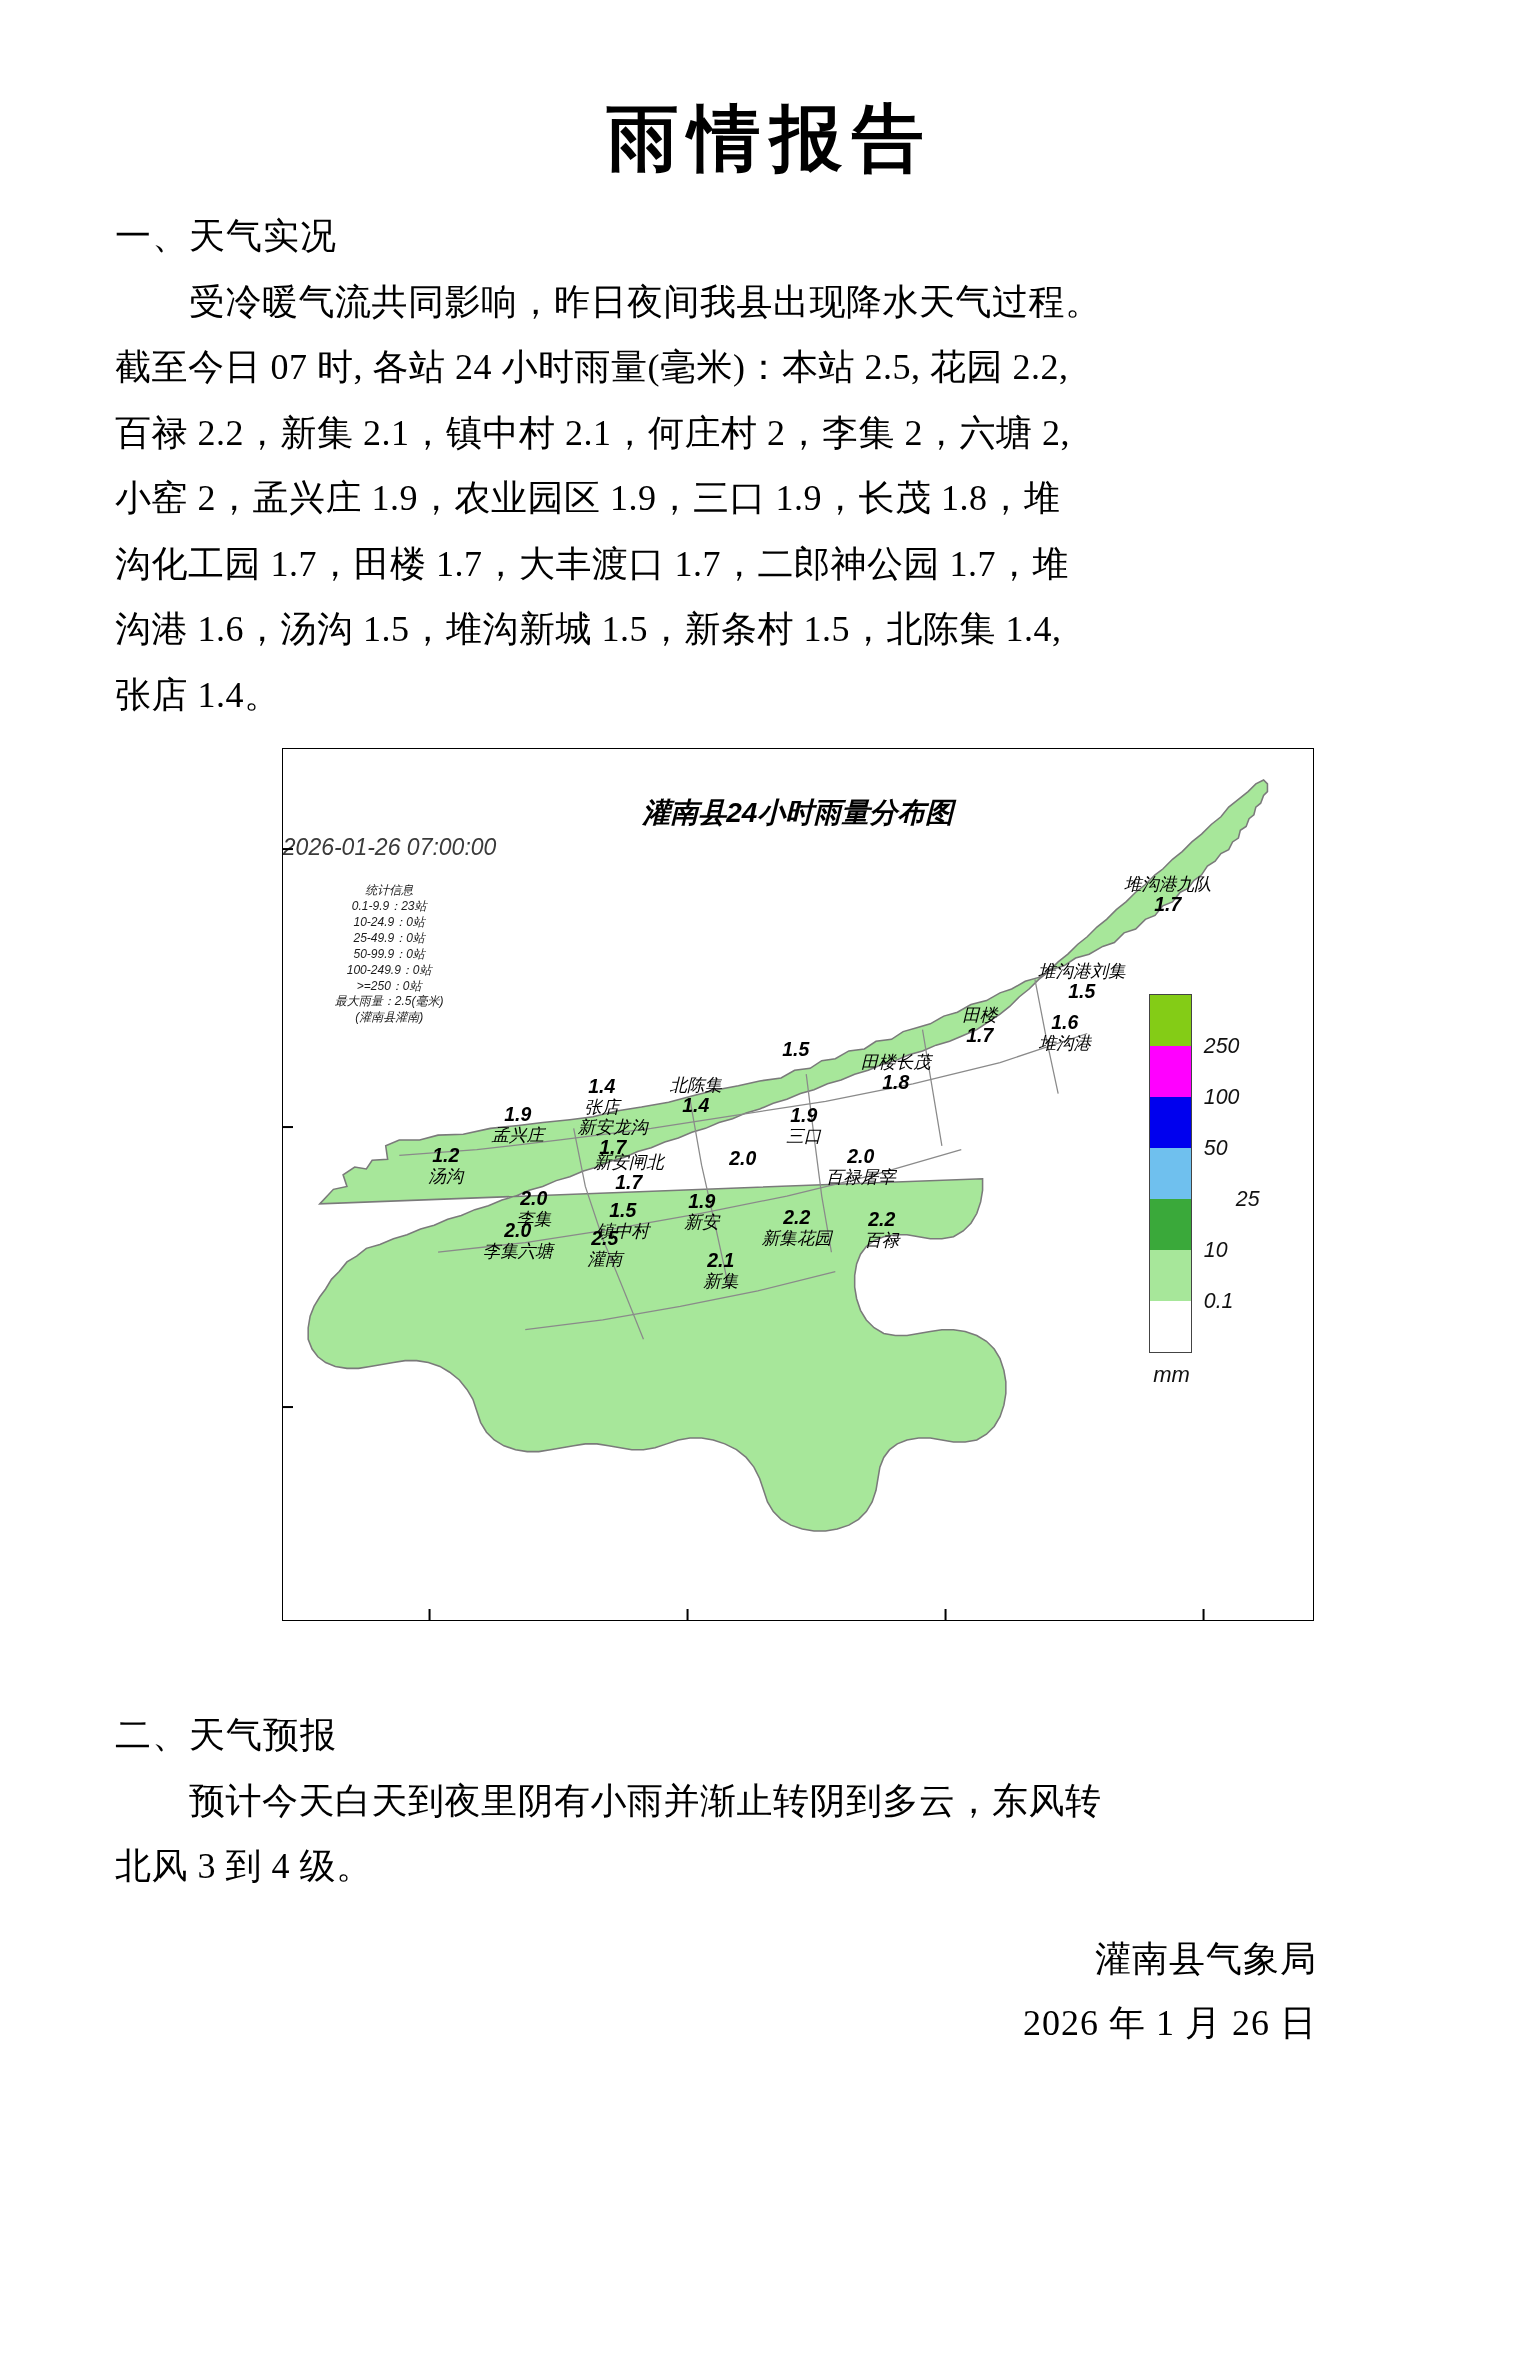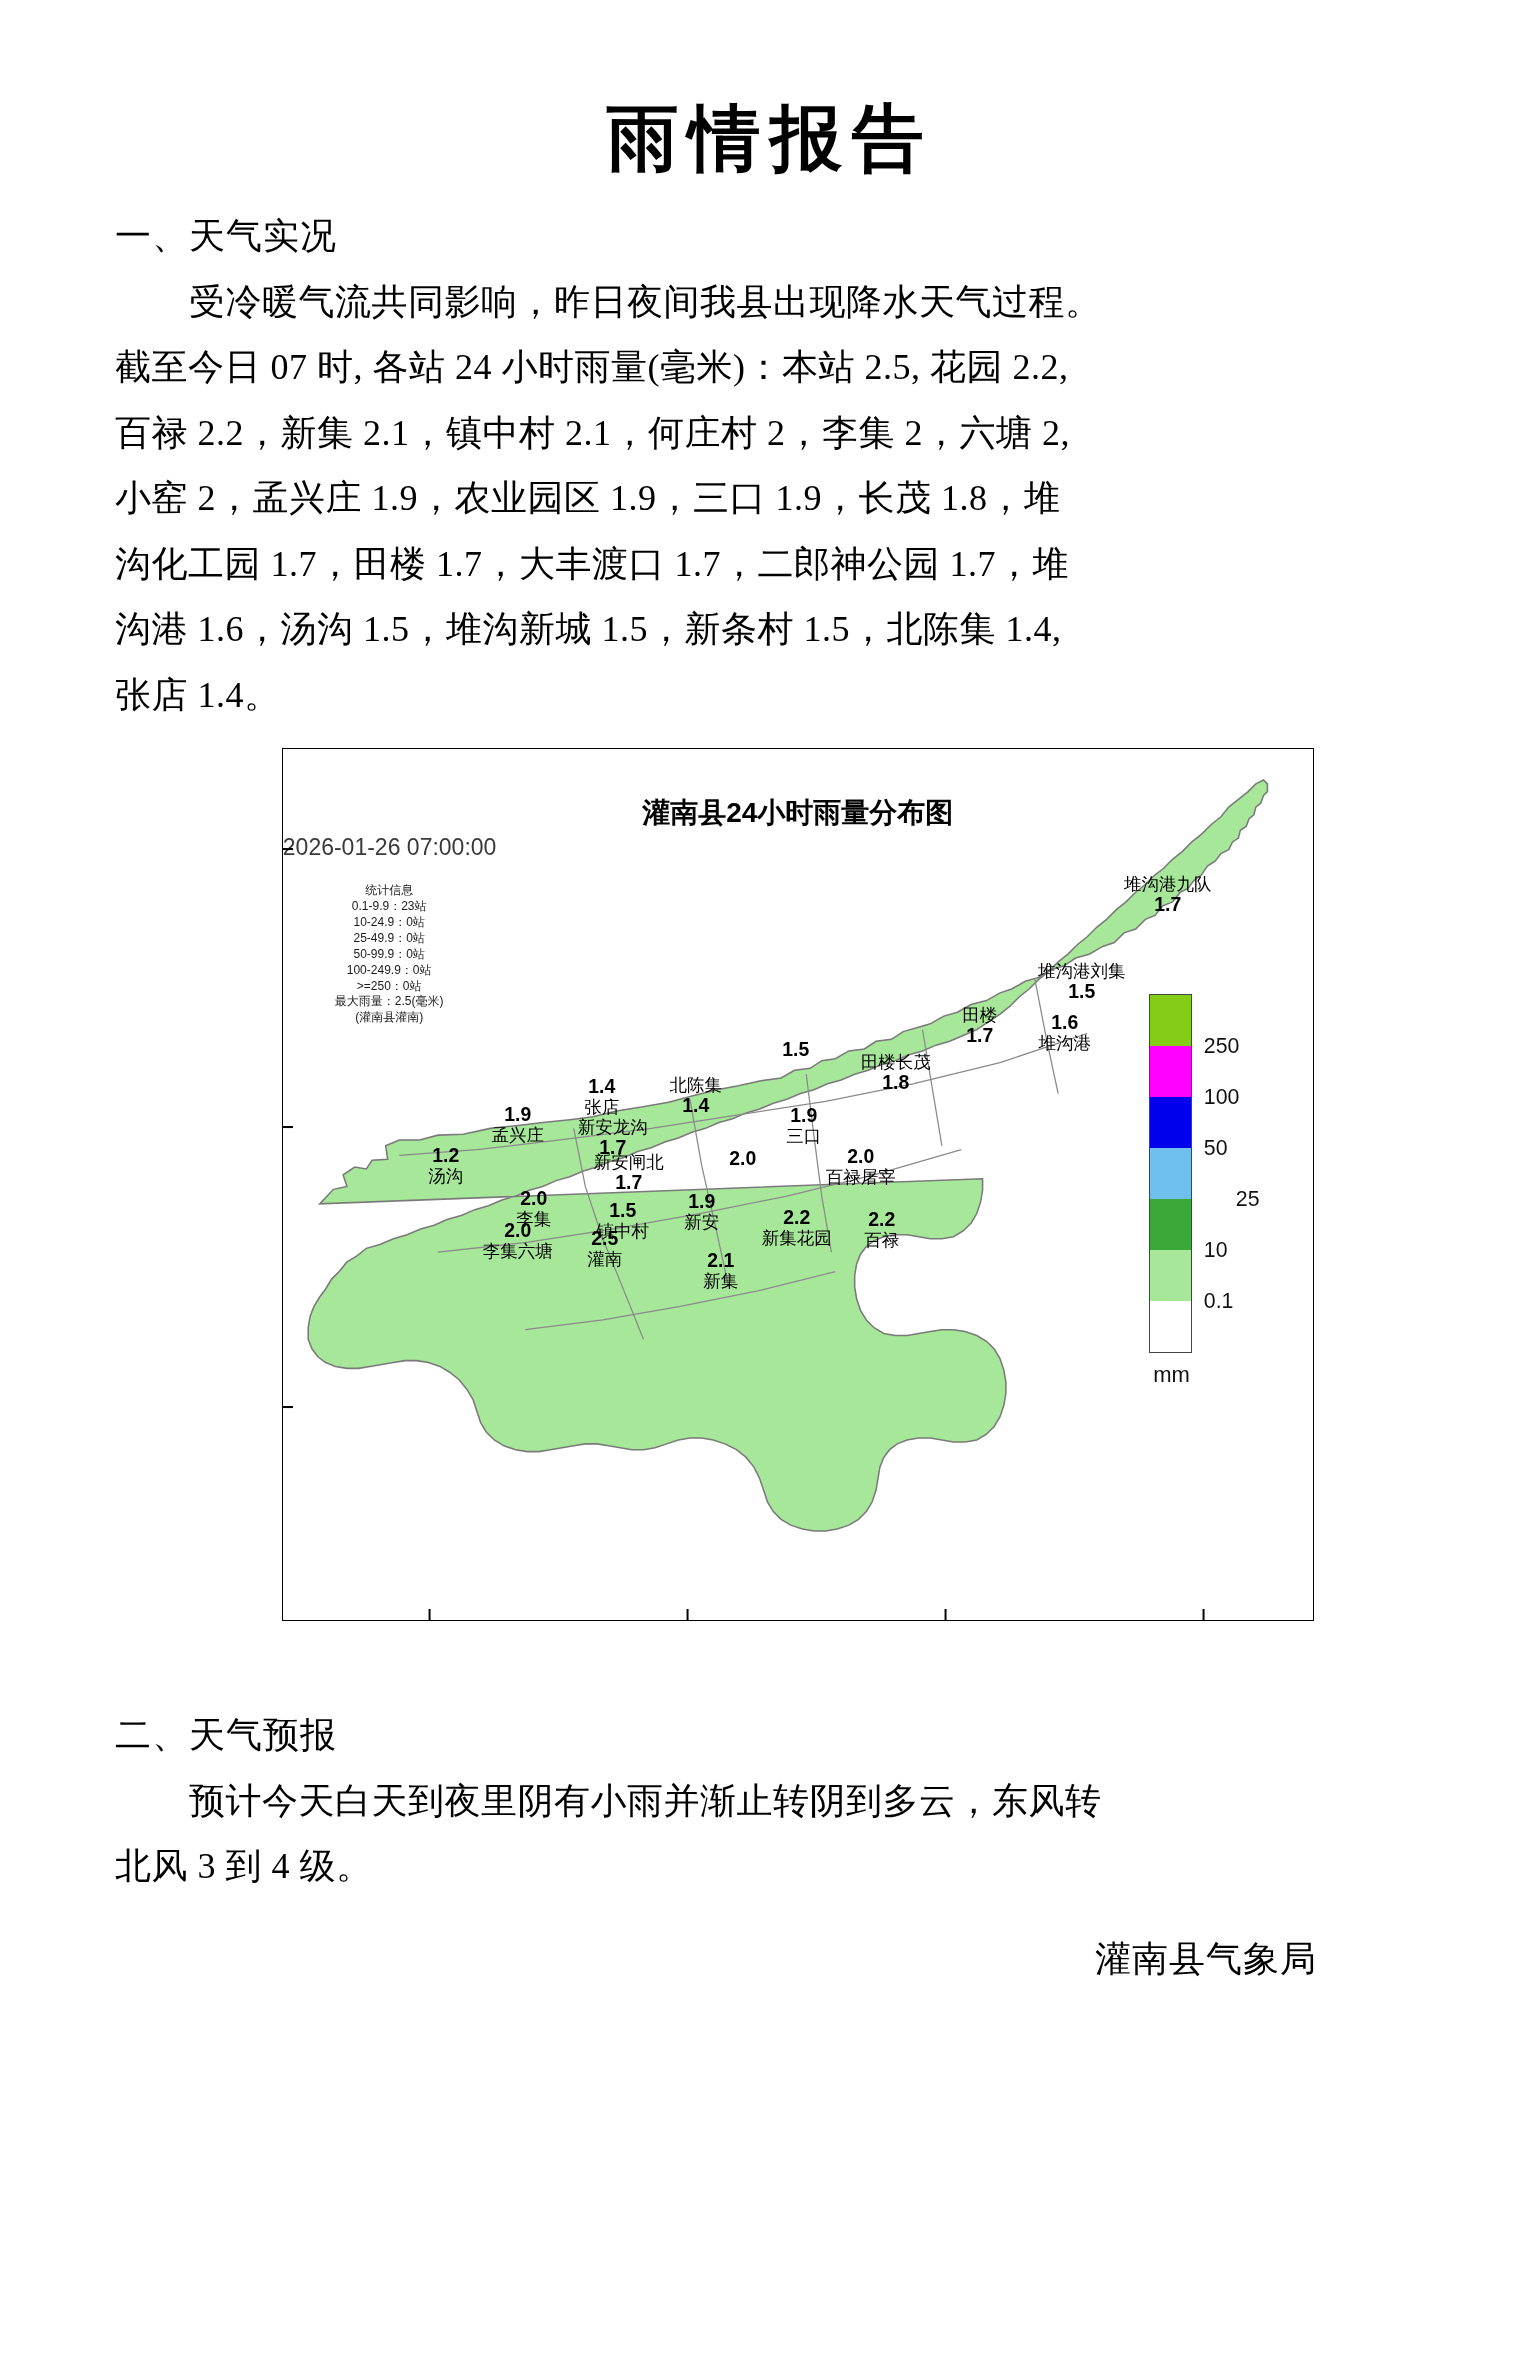--- a/index.html
+++ b/index.html
@@ -74,20 +74,21 @@
   }
 
   .spacer-top { height: 21.3px; }
 
   
   .figure-wrap {
     position: relative;
     width: 1308px;
     height: 961px;
     margin-top: 13.6px;
+    font-style: italic;
   }
   .figure {
     position: absolute;
     left: 274px;
     top: 0;
     width: 1053px;
     height: 946px;
     background: #ffffff;
   }
   
@@ -475,16 +476,17 @@
 
   <div class="section-heading">二、天气预报</div>
 
   <div class="forecast-block">
     <div class="body-line indent">预计今天白天到夜里阴有小雨并渐止转阴到多云，东风转</div>
     <div class="body-line">北风 3 到 4 级。</div>
   </div>
 
   <div class="sign-block">
     <div class="sign-line">灌南县气象局</div>
+    <div class="sign-line">2026 年 1 月 26 日</div>
   </div>
 
 </div>
 
 
 </body></html>

